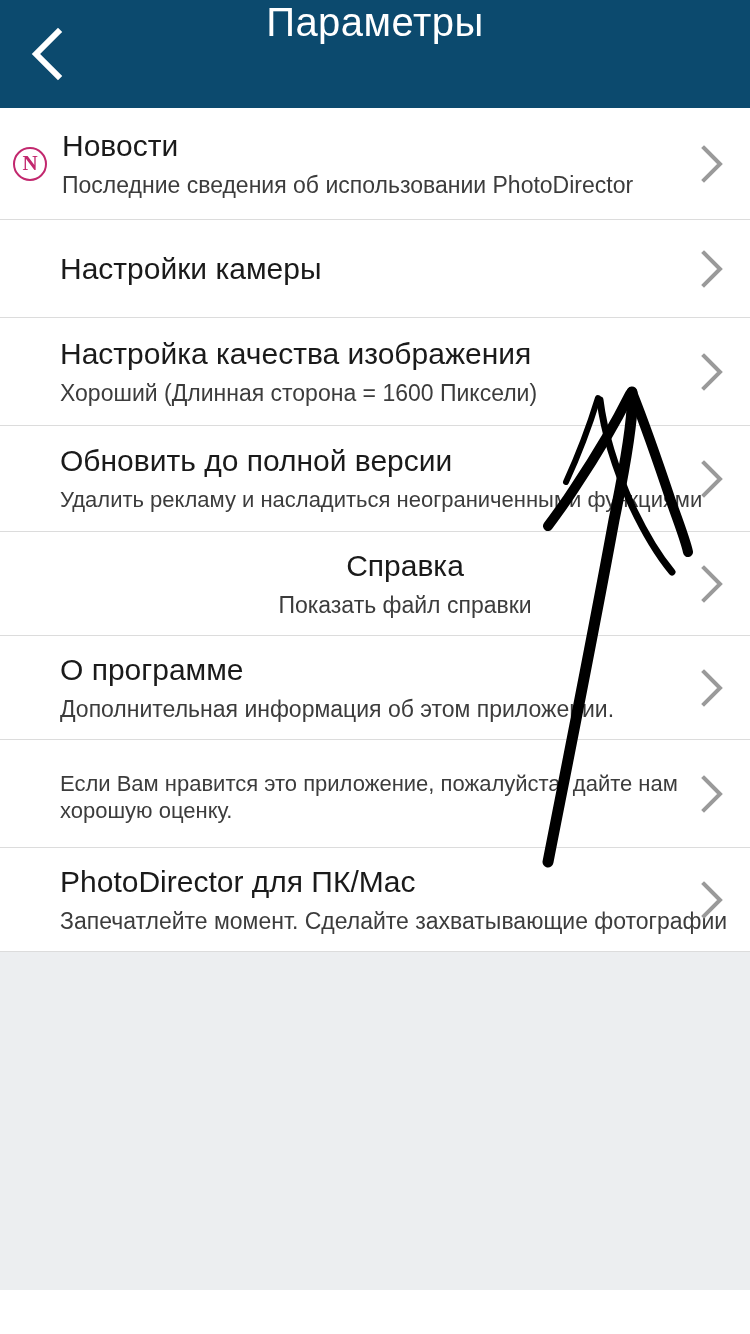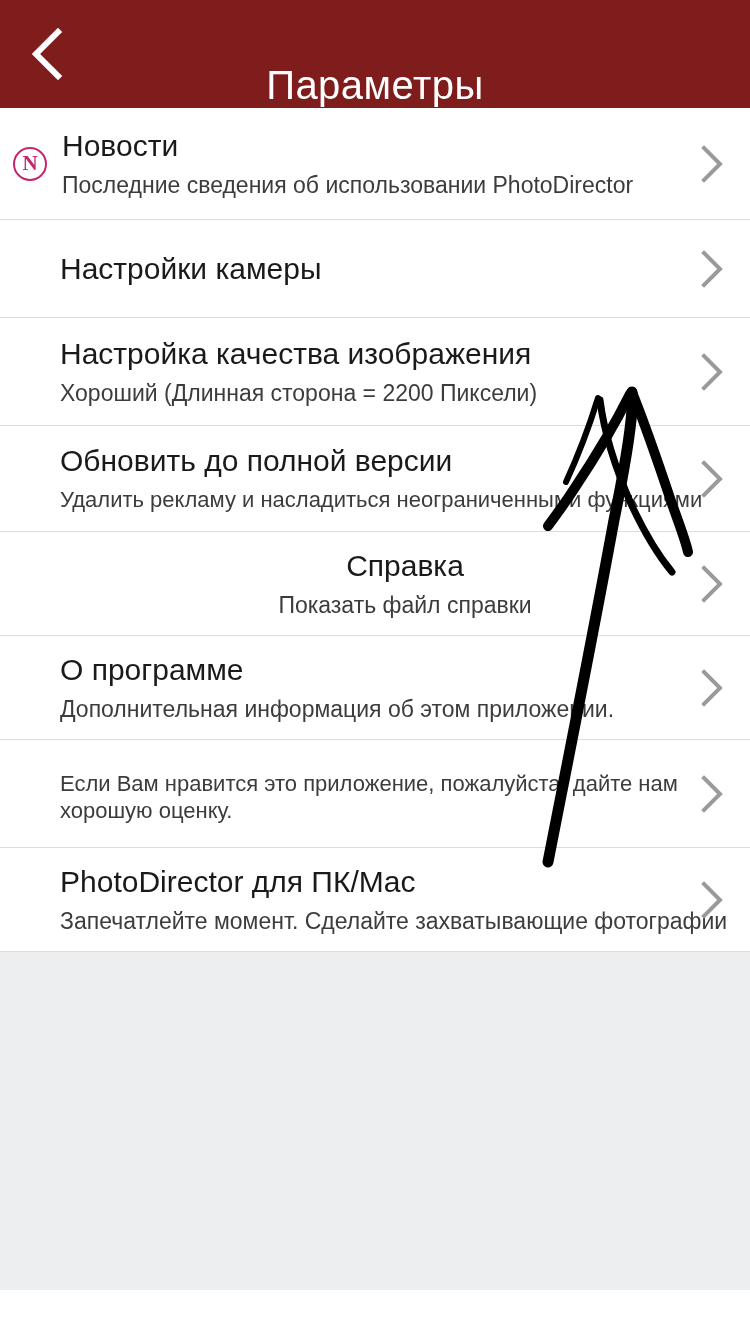--- a/index.html
+++ b/index.html
@@ -12,23 +12,23 @@
     height: 1334px;
     font-family: "Liberation Sans", sans-serif;
     -webkit-font-smoothing: antialiased;
     overflow: hidden;
     position: relative;
   }
 
   
   .header {
     height: 108px;
-    background: #7f1d1d;
-    display: flex;
-    align-items: flex-end;
+    background: #0c4a6e;
+    display: flex;
+    align-items: flex-start;
     position: relative;
   }
   .back-btn {
     width: 96px;
     height: 108px;
     display: flex;
     align-items: center;
     justify-content: center;
     cursor: pointer;
   }
@@ -177,21 +177,21 @@
       <div class="row-title">Настройки камеры</div>
     </div>
     <svg class="chev" viewBox="0 0 24 40" aria-hidden="true">
       <polyline points="4,4 20,20 4,36" fill="none" stroke="#9a9a9a" stroke-width="4" stroke-linecap="square"></polyline>
     </svg>
   </div>
 
   <div class="row r2">
     <div class="row-text">
       <div class="row-title">Настройка качества изображения</div>
-      <div class="row-sub">Хороший (Длинная сторона = 2200 Пиксели)</div>
+      <div class="row-sub">Хороший (Длинная сторона = 1600 Пиксели)</div>
     </div>
     <svg class="chev" viewBox="0 0 24 40" aria-hidden="true">
       <polyline points="4,4 20,20 4,36" fill="none" stroke="#9a9a9a" stroke-width="4" stroke-linecap="square"></polyline>
     </svg>
   </div>
 
   <div class="row r3">
     <div class="row-text">
       <div class="row-title">Обновить до полной версии</div>
       <div class="row-sub small">Удалить рекламу и насладиться неограниченными функциями</div>

